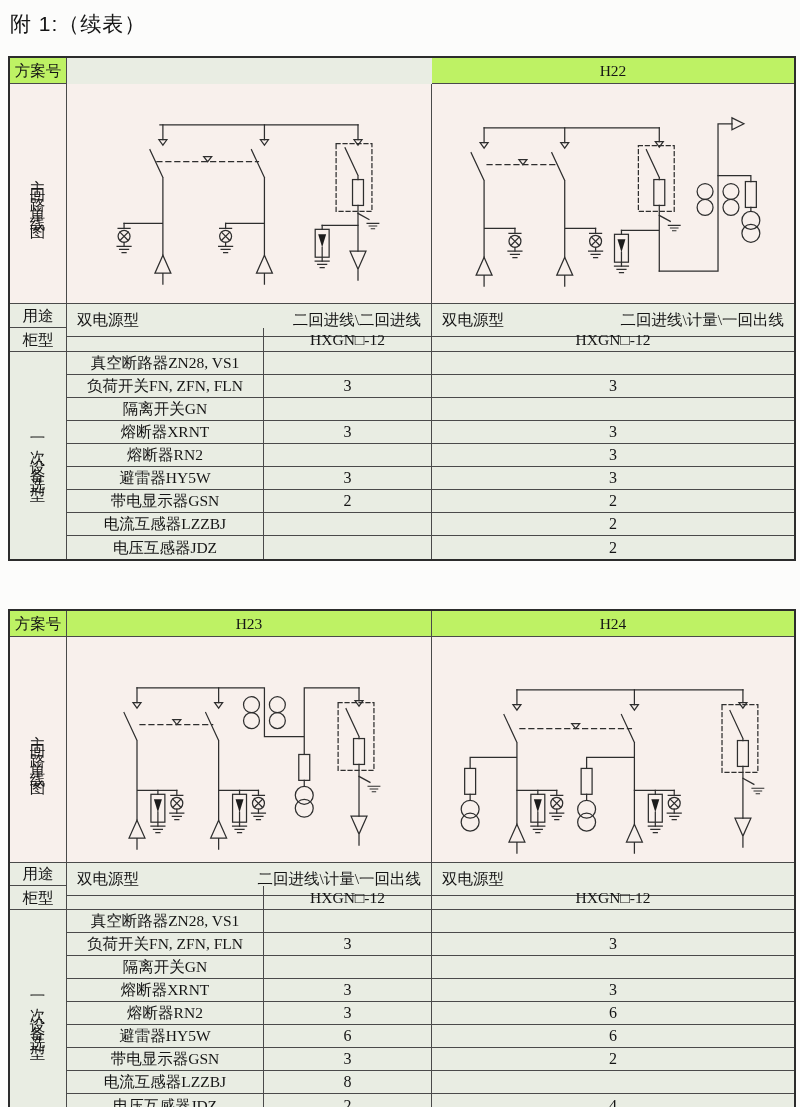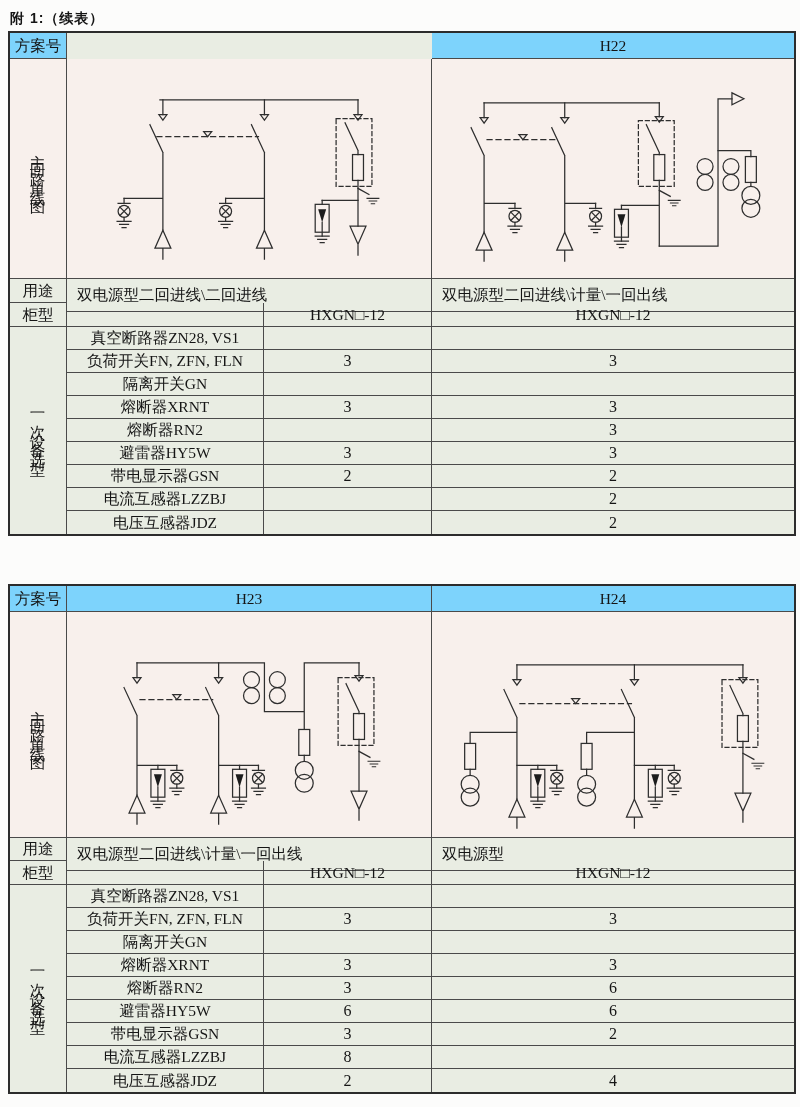--- a/index.html
+++ b/index.html
@@ -1,38 +1,38 @@
 <!DOCTYPE html>
 <html><head>
 <meta charset="utf-8">
 <style>
   html,body{margin:0;padding:0;width:800px;height:1107px;background:#fcfcfb;
     font-family:"Liberation Serif","DejaVu Serif",serif;color:#151515;overflow:hidden;}
   .page{padding:8px 0 0 8px;}
-  .title{font-size:14px;font-weight:700;letter-spacing:1px;margin:2px 0 3px 2px;
+  .title{font-size:21px;font-weight:400;letter-spacing:1px;margin:2px 0 18px 2px;
     font-family:"Liberation Sans","DejaVu Sans",sans-serif;}
   .tbl{display:grid;grid-template-columns:57px 197px 168px 362px;
     grid-template-rows:26px 220px 24px 24px repeat(9,23px);
     width:784px;border:2px solid #2c2c2c;background:#e9ede3;}
   .tbl.t2{grid-template-rows:26px 226px 23px 24px repeat(9,23px);margin-top:48px;}
   .c{border-right:1px solid #4a4a4a;border-bottom:1px solid #4a4a4a;
     display:flex;align-items:center;justify-content:center;
     font-size:15.5px;overflow:hidden;line-height:1.1;}
   .noR{border-right:none;}
   .noB{border-bottom:none;}
-  .blue{background:#7dd3fc;}
+  .blue{background:#bef264;}
   .pink{background:#f8f0ec;}
   .col1{grid-column:1;}
   .col2{grid-column:2;}
   .col3{grid-column:3;}
   .col4{grid-column:4;}
   .col23{grid-column:2/4;}
   .eqlabel{grid-row:5/14;}
   .vtext{writing-mode:vertical-lr;text-orientation:upright;letter-spacing:9px;}
-  .usage{justify-content:flex-start;padding:16px 10px;}
+  .usage{justify-content:space-between;padding:16px 10px;}
   .num{font-size:16px;}
   .diag{padding:0;}
   .diag svg{width:100%;height:100%;display:block;}
 </style>
 </head>
 <body>
 
 <svg width="0" height="0" style="position:absolute" aria-hidden="true">
   <defs>
     <g id="s-gnd">

